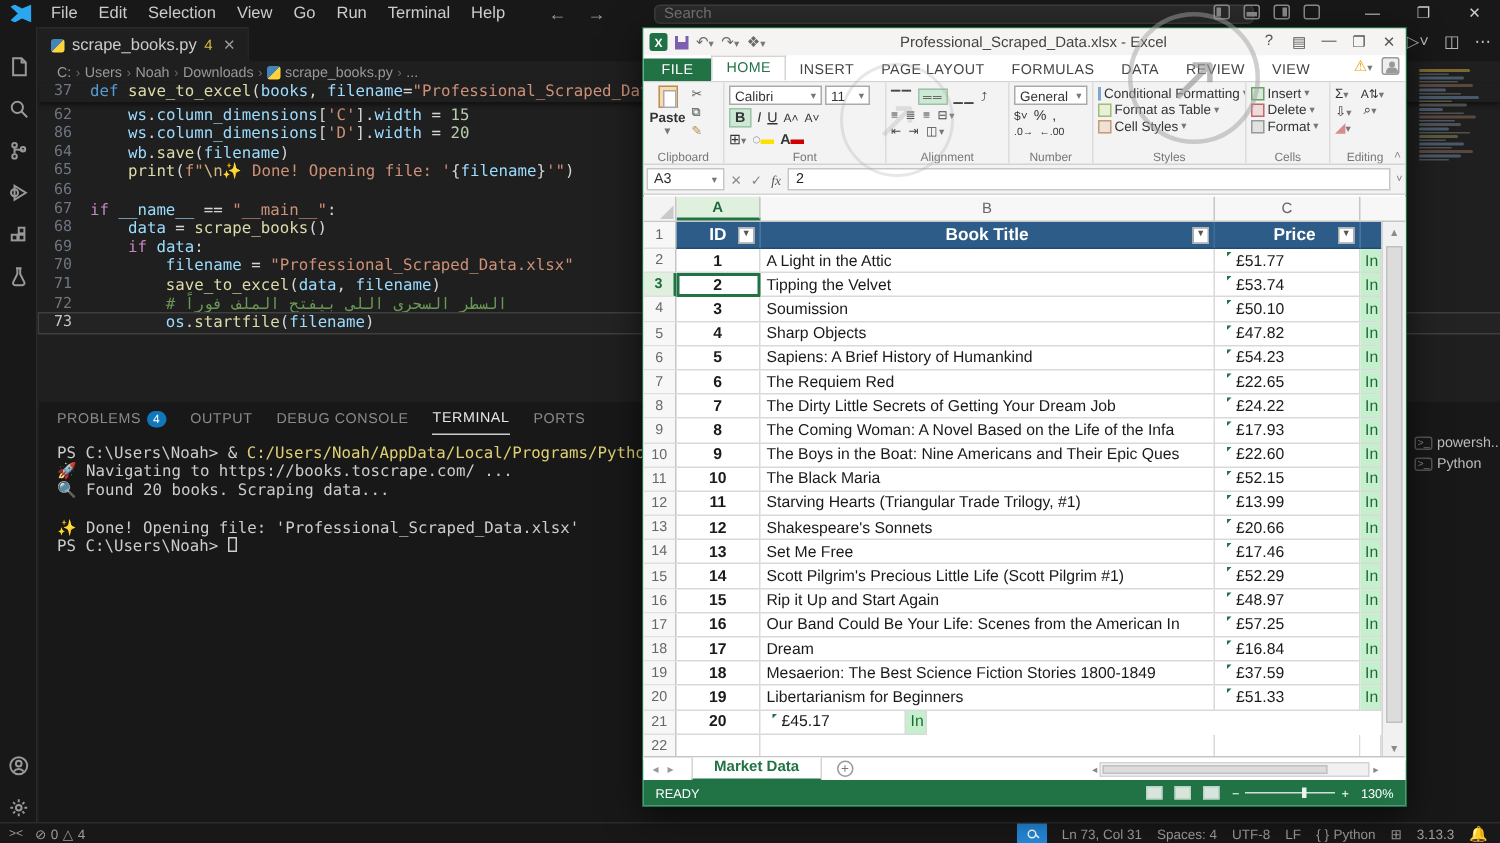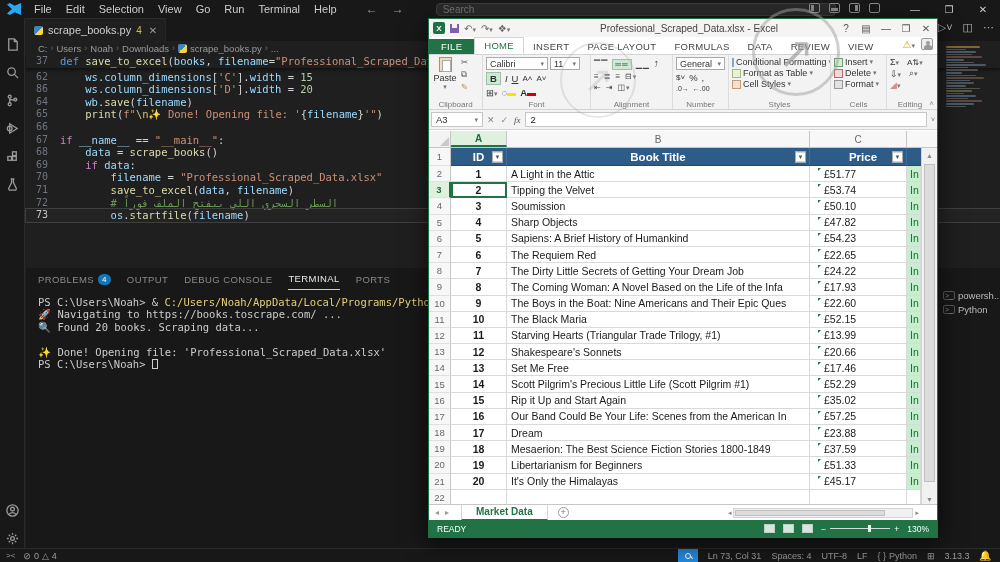--- a/index.html
+++ b/index.html
@@ -105,21 +105,21 @@
   .rt-right { position:absolute; right:4px; top:1px; display:flex; align-items:center; gap:6px; }
   .warn-tri { color:#f0a30a; font-size:10px; }
   .acct { width:12px; height:12px; border:1px solid #999; border-radius:2px; position:relative; background:#eee;}
   .acct::before { content:""; position:absolute; left:3.5px; top:1.5px; width:4px; height:4px; border-radius:50%; background:#999; }
   .acct::after { content:""; position:absolute; left:1.5px; bottom:0.5px; width:8px; height:3.5px; border-radius:3px 3px 0 0; background:#999; }
   .x-ribbon { height:55px; background:#f3f3f3; border-bottom:1px solid #d4d4d4; display:flex; position:relative; }
   .rgroup { border-right:1px solid #dcdcdc; position:relative; padding:2px 3px 10px; overflow:hidden; }
   .rgroup .glabel { position:absolute; bottom:0; left:0; right:0; text-align:center; font-size:8px; color:#777; }
   .rbtn { color:#333; font-size:9px; white-space:nowrap; display:flex; align-items:center; gap:2px; }
   .dd { color:#777; font-size:7px; }
-  .paste-big { width:26px; display:flex; flex-direction:column; align-items:center; font-size:9px; color:#333; }
+  .paste-big { width:26px; display:flex; flex-direction:column; align-items:center; font-size:9px; color:#333;font-weight:bold; }
   .clipicon { width:13px; height:15px; background:#f6dbb3; border:1px solid #b98f56; position:relative; margin-bottom:1px;}
   .clipicon::after{content:"";position:absolute;left:2px;top:2px;width:7px;height:10px;background:#fff;border:1px solid #aaa;}
   .combo { background:#fff; border:1px solid #aaa; font-size:9px; color:#333; padding:0 3px; display:flex;
     align-items:center; justify-content:space-between; height:13px; }
   .fmtrow { display:flex; gap:4px; align-items:center; margin-top:2px; font-size:9.5px; color:#333; }
   .fmtrow .B { font-weight:bold; background:#cde8d5; border:1px solid #9dc2a9; padding:0 3px; }
   .fmtrow .I { font-style:italic; } .fmtrow .U { text-decoration:underline; }
   .swatch { display:inline-block; width:9px; height:3px; }
   .al-glyph { font-size:8px; color:#444; letter-spacing:1px; }
   .al-on { background:#cde8d5; border:1px solid #9dc2a9; padding:0 2px; }
@@ -714,55 +714,54 @@
           <div class="xrh">15</div>
           <div class="xc c-id">14</div>
           <div class="xc c-title">Scott Pilgrim's Precious Little Life (Scott Pilgrim #1)</div>
           <div class="xc c-price tri">£52.29</div>
           <div class="xc c-stock">In stock</div>
         </div>
         <div class="xrow">
           <div class="xrh">16</div>
           <div class="xc c-id">15</div>
           <div class="xc c-title">Rip it Up and Start Again</div>
-          <div class="xc c-price tri">£35.02</div>
+          <div class="xc c-price tri">£48.97</div>
           <div class="xc c-stock">In stock</div>
         </div>
         <div class="xrow">
           <div class="xrh">17</div>
           <div class="xc c-id">16</div>
           <div class="xc c-title">Our Band Could Be Your Life: Scenes from the American In</div>
           <div class="xc c-price tri">£57.25</div>
           <div class="xc c-stock">In stock</div>
         </div>
         <div class="xrow">
           <div class="xrh">18</div>
           <div class="xc c-id">17</div>
           <div class="xc c-title">Dream</div>
-          <div class="xc c-price tri">£23.88</div>
+          <div class="xc c-price tri">£16.84</div>
           <div class="xc c-stock">In stock</div>
         </div>
         <div class="xrow">
           <div class="xrh">19</div>
           <div class="xc c-id">18</div>
           <div class="xc c-title">Mesaerion: The Best Science Fiction Stories 1800-1849</div>
           <div class="xc c-price tri">£37.59</div>
           <div class="xc c-stock">In stock</div>
         </div>
         <div class="xrow">
           <div class="xrh">20</div>
           <div class="xc c-id">19</div>
           <div class="xc c-title">Libertarianism for Beginners</div>
           <div class="xc c-price tri">£51.33</div>
           <div class="xc c-stock">In stock</div>
         </div>
         <div class="xrow">
           <div class="xrh">21</div>
           <div class="xc c-id">20</div>
-          <div class="xc c-title">It's Only the Himalayas</div>
           <div class="xc c-price tri">£45.17</div>
           <div class="xc c-stock">In stock</div>
         </div>
         <div class="xrow">
           <div class="xrh">22</div>
           <div class="xc c-id"></div>
           <div class="xc c-title"></div>
           <div class="xc c-price"></div>
           <div class="xc c-stock" style="background: rgb(255, 255, 255);"></div>
         </div>

